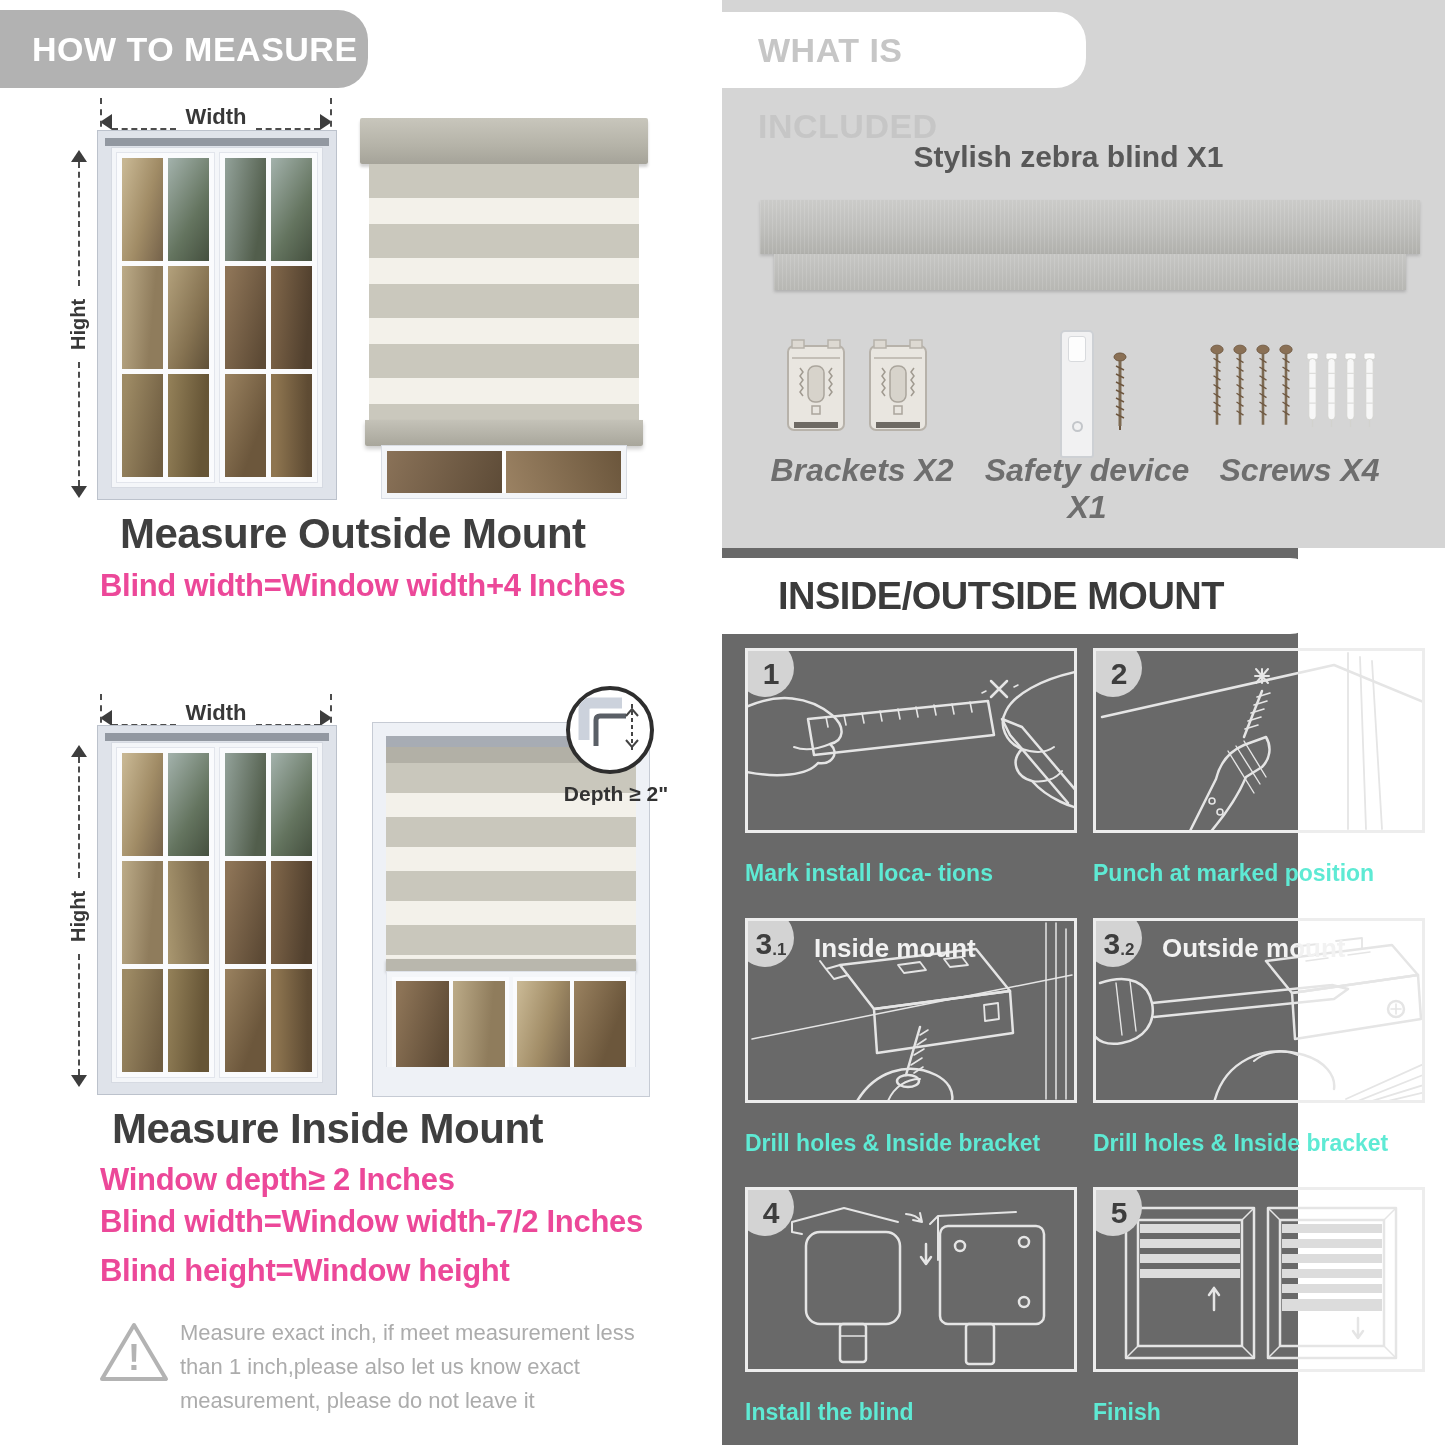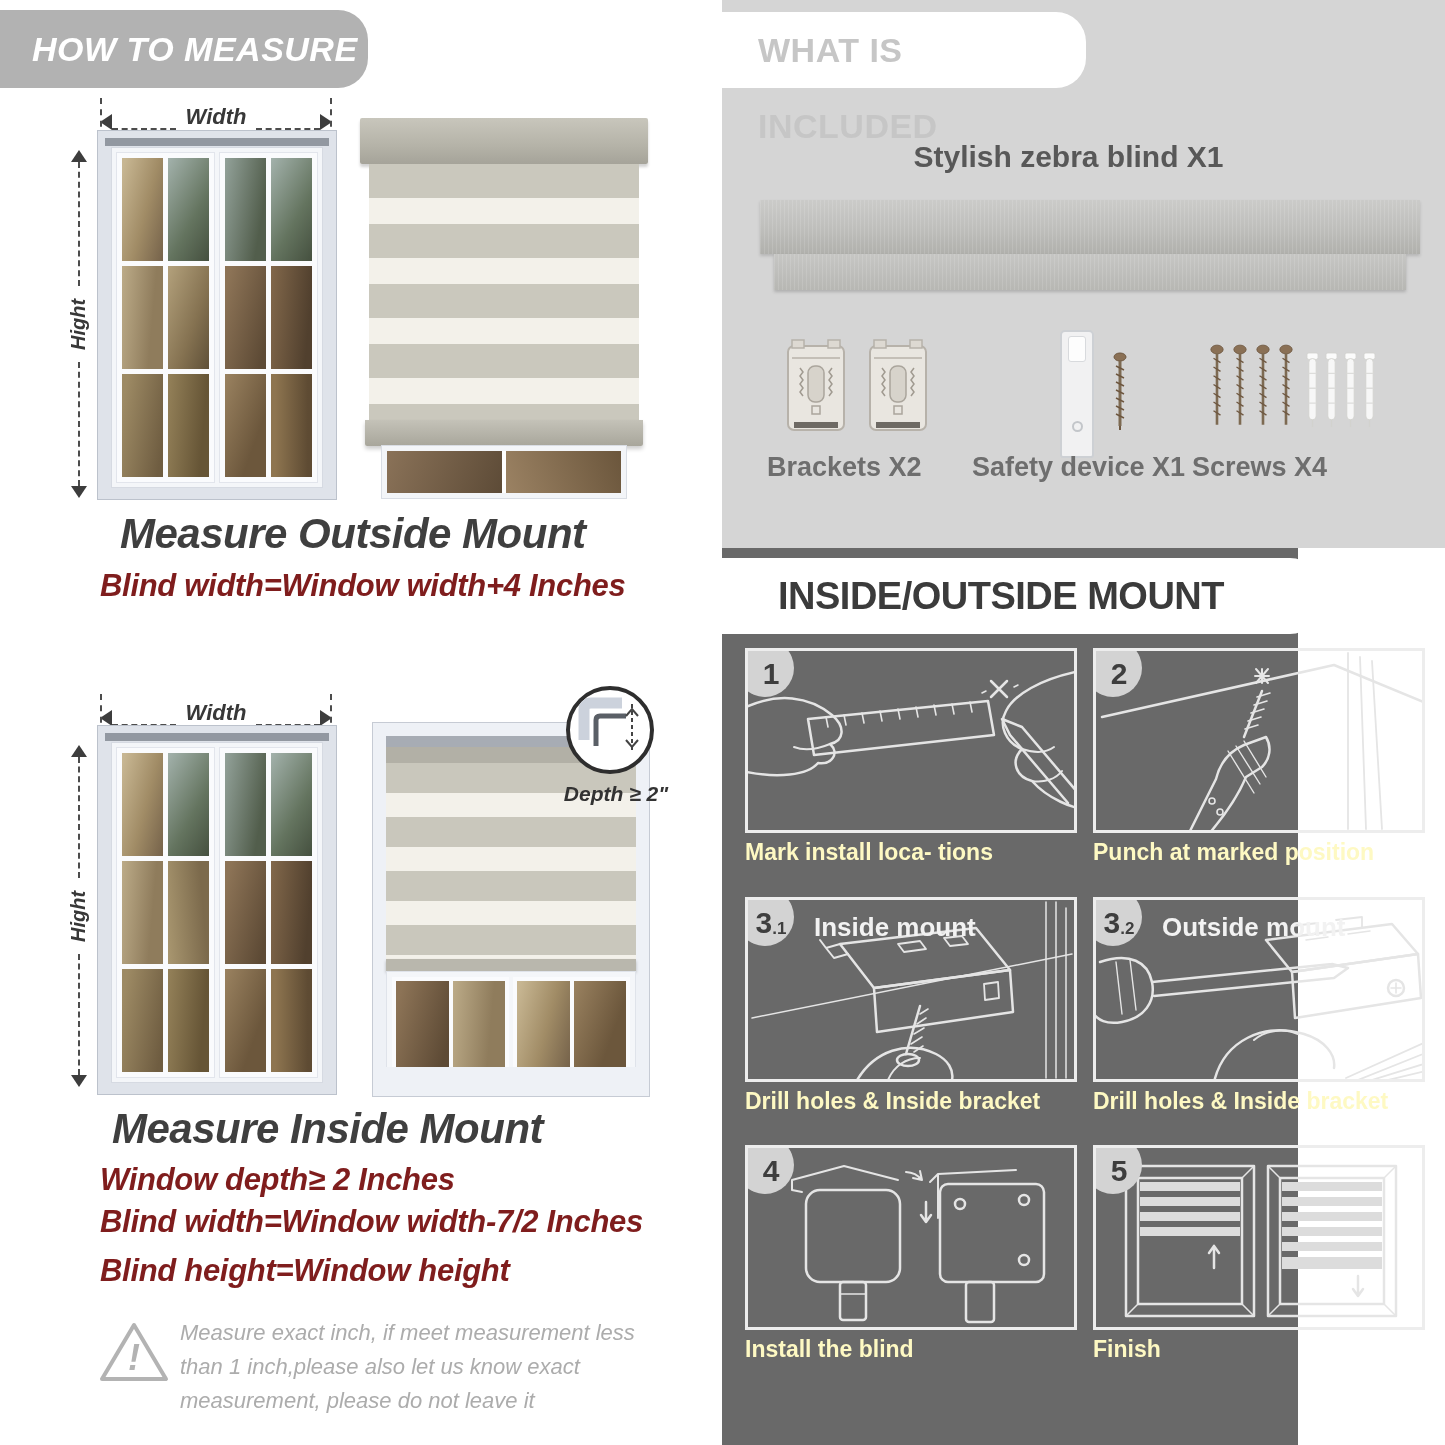--- a/index.html
+++ b/index.html
@@ -1,21 +1,21 @@
 <!DOCTYPE html>
 <html><head>
 <meta charset="utf-8">
 <style>
   * { margin:0; padding:0; box-sizing:border-box; }
   html,body { background:#ffffff; }
   body { font-family:"Liberation Sans", sans-serif; }
   .canvas { position:relative; width:1445px; height:1445px; background:#ffffff; overflow:hidden; }
 
   
-  .left-panel { position:absolute; left:0; top:0; width:816px; height:1445px; background:#ffffff;font-style:italic; }
+  .left-panel { position:absolute; left:0; top:0; width:816px; height:1445px; background:#ffffff; }
   .hdr-left { position:absolute; left:0; top:10px; width:368px; height:78px; background:#b2b2b2;
     border-radius:0 30px 30px 0; color:#ffffff; font-size:34px; font-weight:bold;
     line-height:78px; padding-left:32px; letter-spacing:.5px; }
 
   
   .harrow { position:absolute; height:26px; display:flex; align-items:flex-end; }
   .harrow .hd { width:0; height:0; }
   .harrow .hd.l { border-top:8px solid transparent; border-bottom:8px solid transparent; border-right:12px solid #3d3d3d; }
   .harrow .hd.r { border-top:8px solid transparent; border-bottom:8px solid transparent; border-left:12px solid #3d3d3d; }
   .harrow .seg { flex:1; border-top:2px dashed #4c4c4c; height:0; }
@@ -75,21 +75,21 @@
   .if-window { height:96px; background:#f4f6f9; display:flex; gap:4px; padding:5px 5px 0; border:1px solid #dfe3ea; border-bottom:none; }
   .if-door { flex:1; display:flex; gap:4px; background:#fafbfd; padding:4px 4px 0; }
   .if-door .pane { flex:1; }
 
   .magnifier { position:absolute; left:566px; top:686px; width:88px; height:88px; border:4px solid #2e2e2e;
     border-radius:50%; background:#ffffff; overflow:hidden; z-index:6; }
   .depth-label { position:absolute; left:556px; top:782px; width:120px; text-align:center;
     font-size:21px; font-weight:bold; color:#333333; z-index:6; }
 
   .m-title { position:absolute; left:100px; font-size:42px; font-weight:bold; color:#3f3f3f; letter-spacing:-.5px; }
-  .m-line { position:absolute; left:100px; font-size:31px; font-weight:bold; color:#7f1d1d; letter-spacing:-.3px; }
+  .m-line { position:absolute; left:100px; font-size:31px; font-weight:bold; color:#ec4899; letter-spacing:-.3px; }
 
   .warn-icon { position:absolute; left:98px; top:1320px; }
   .warn-text { position:absolute; left:180px; top:1316px; width:478px; font-size:22px; color:#acacac; line-height:1.55; }
 
   
   .right-top { position:absolute; left:722px; top:0; width:723px; height:548px; background:#d5d5d5; }
   .hdr-included { position:absolute; left:0; top:12px; width:364px; height:76px; background:#ffffff;
     border-radius:0 30px 30px 0; color:#c6c6c6; font-size:34px; font-weight:bold; line-height:76px;
     padding-left:36px; letter-spacing:.5px; }
   .product-label { position:absolute; left:0; right:30px; top:140px; text-align:center;
@@ -104,42 +104,42 @@
   .brackets-graphic { position:absolute; left:62px; top:338px; display:flex; gap:18px; }
   .safety-graphic { position:absolute; left:338px; top:330px; width:34px; height:128px;
     background:rgba(252,252,253,.72); border:2px solid #cdd0d4; border-radius:5px 5px 3px 3px; }
   .safety-graphic .notch { position:absolute; left:6px; top:4px; width:18px; height:26px;
     background:rgba(255,255,255,.85); border:1px solid #d8dadd; border-radius:3px; }
   .safety-graphic .hole { position:absolute; left:10px; bottom:24px; width:11px; height:11px;
     border:2px solid #c3c6ca; border-radius:50%; }
   .safety-screw { position:absolute; left:390px; top:352px; }
   .screws-graphic { position:absolute; left:488px; top:338px; display:flex; gap:9px; }
   .anchors-graphic { position:absolute; left:584px; top:348px; display:flex; gap:6px; }
-  .item-label { position:absolute; top:452px; font-size:27px; font-weight:bold; color:#6e6e6e; text-align:left; }
+  .item-label { position:absolute; top:452px; font-size:32px; font-weight:bold; color:#6e6e6e; text-align:center;font-style:italic; }
   .il-1 { left:45px; width:190px; }
   .il-2 { left:250px; width:230px; }
   .il-3 { left:470px; width:215px; }
 
   
   .right-bottom { position:absolute; left:722px; top:548px; width:576px; height:897px; background:#696969; }
   .hdr-mount { position:absolute; left:0; top:10px; width:598px; height:76px; background:#ffffff;
     border-radius:0 30px 30px 0; color:#3b3b3b; font-size:38px; font-weight:bold; line-height:76px;
     padding-left:56px; letter-spacing:-.5px; }
   .steps-grid { position:absolute; left:23px; top:100px; width:680px; display:grid;
     grid-template-columns:332px 332px; column-gap:16px; row-gap:30px; }
   .step { width:332px; }
   .step-img { position:relative; height:185px; border:3px solid #ededed; overflow:hidden; }
   .step-img svg { width:100%; height:100%; display:block; }
   .badge { position:absolute; top:-12px; left:-12px; width:58px; height:58px; background:#d3d3d3;
     border-radius:50%; color:#3e3e3e; display:flex; align-items:center; justify-content:center;
     font-weight:bold; padding:12px 0 0 12px; z-index:3; }
   .badge b { font-size:30px; }
   .badge i { font-style:normal; font-size:17px; margin-top:12px; }
   .step-title { position:absolute; left:66px; top:12px; color:#f2f2f2; font-size:26px; font-weight:bold; z-index:3; }
-  .step figcaption { color:#fef9c3; font-size:23px; font-weight:bold; margin-top:6px; line-height:1.2; }
+  .step figcaption { color:#5eead4; font-size:23px; font-weight:bold; margin-top:27px; line-height:1.2; }
 </style>
 </head>
 <body>
 
 <div class="canvas">
 
   <section class="left-panel">
     <div class="hdr-left">
       <span>HOW TO MEASURE</span>
     </div>

